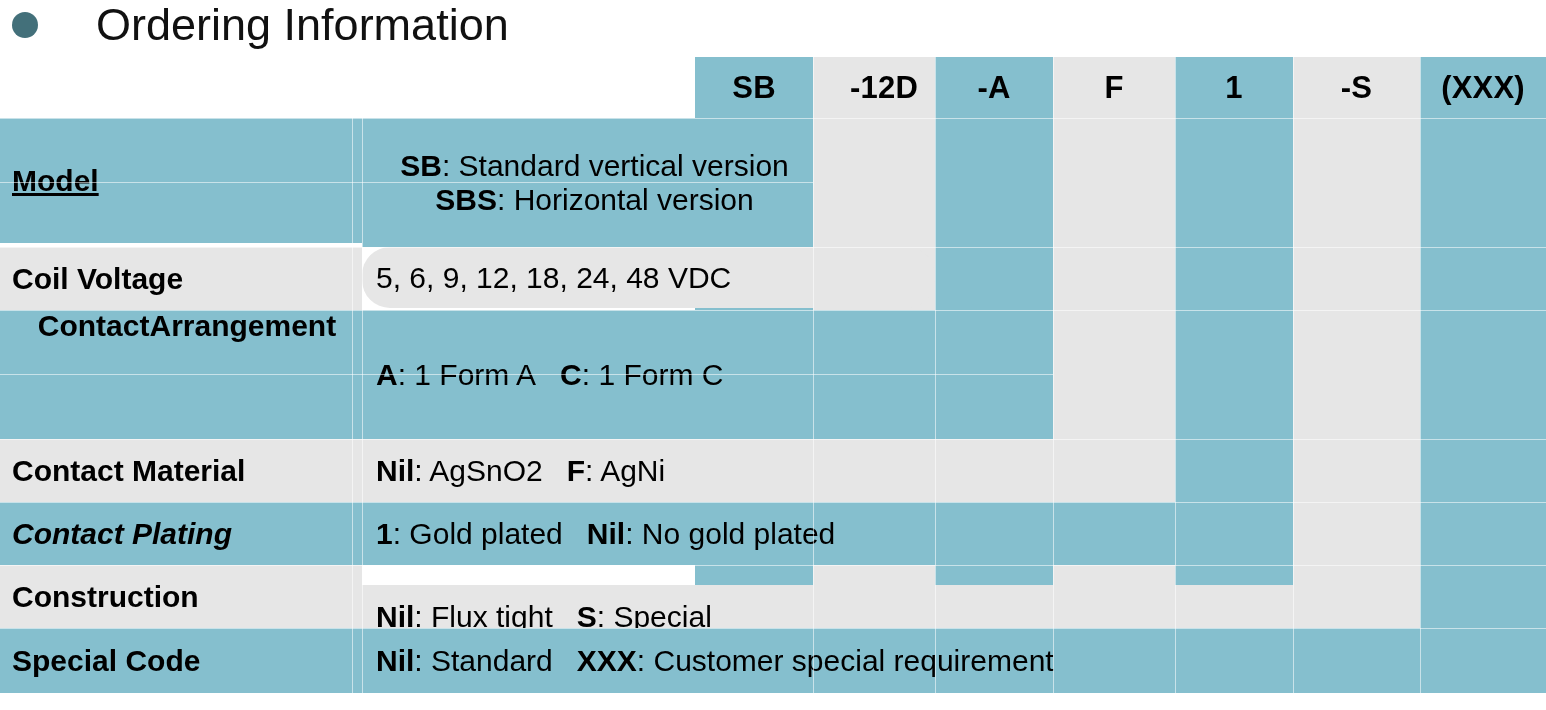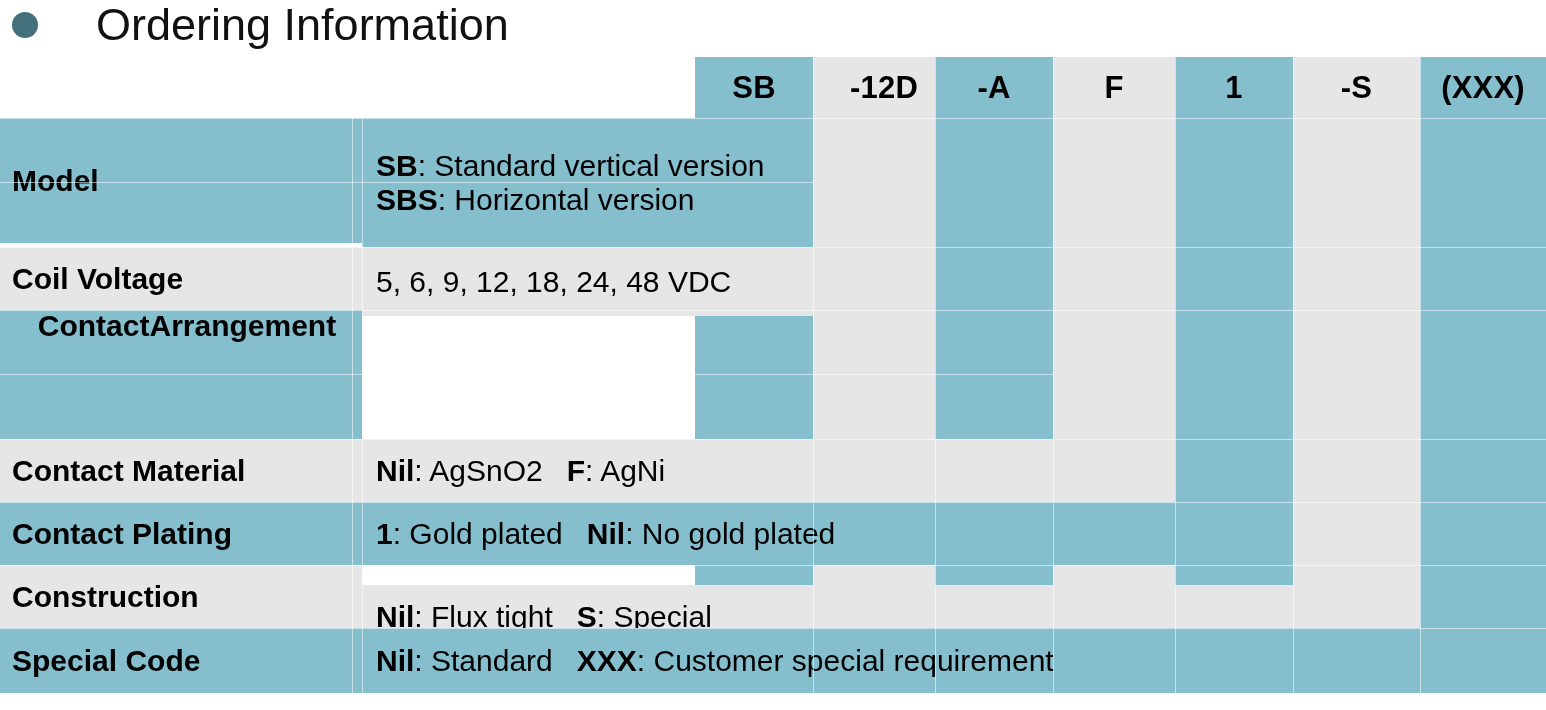--- a/index.html
+++ b/index.html
@@ -65,21 +65,21 @@
   .label-cell.two-line span{display:block;}
 
   
   .value-cell{
     display:flex;align-items:center;
     padding-left:14px;
     font-size:30px;color:#000;
     white-space:nowrap;
   }
   .value-cell.stack{
-    flex-direction:column;align-items:flex-start;justify-content:center;
+    flex-direction:column;align-items:center;justify-content:center;
   }
   .value-cell .ln{display:block;line-height:1.12;}
   .value-cell b{font-weight:bold;}
   .gapx{display:inline-block;width:24px;}
 </style>
 </head>
 <body>
 
 <div id="title-row">
   <div id="title-bullet"></div>
@@ -99,46 +99,51 @@
   <div class="cell code-cell teal" style="left:695px;top:0px;width:118px;height:61px;">SB</div>
   <div class="cell code-cell gray" style="left:813px;top:0px;width:122px;height:61px;padding-left:20px;">-12D</div>
   <div class="cell code-cell teal" style="left:935px;top:0px;width:118px;height:61px;">-A</div>
   <div class="cell code-cell gray" style="left:1053px;top:0px;width:122px;height:61px;">F</div>
   <div class="cell code-cell teal" style="left:1175px;top:0px;width:118px;height:61px;">1</div>
   <div class="cell code-cell gray" style="left:1293px;top:0px;width:127px;height:61px;">-S</div>
   <div class="cell code-cell teal" style="left:1420px;top:0px;width:126px;height:61px;">(XXX)</div>
 
   <div class="cell white" style="left:0px;top:0px;width:695px;height:61px;"></div>
 
-  <div class="cell teal label-cell" style="left:0px;top:61px;width:362px;height:125px;">Model</div>
+  <div class="cell teal label-cell" style="left:0px;top:61px;width:362px;height:125px;text-decoration:underline;">Model</div>
   <div class="cell teal value-cell stack" style="left:362px;top:61px;width:451px;height:129px;">
     <span class="ln"><b>SB</b><span>: </span><span>Standard vertical version</span></span>
     <span class="ln"><b>SBS</b><span>: </span><span>Horizontal version</span></span>
   </div>
   <div class="sep-h" style="left:0px;top:125px;width:813px;"></div>
 
   <div class="cell gray label-cell" style="left:0px;top:190px;width:362px;height:63px;">Coil Voltage</div>
-  <div class="cell gray value-cell" style="left:362px;top:190px;width:573px;height:69px;">
+  <div class="cell gray value-cell" style="left:362px;top:190px;width:573px;height:61px;border-radius:28px;">
     <span>5, 6, 9, 12, 18, 24, 48 VDC</span>
   </div>
 
   <div class="cell teal label-cell two-line" style="left:0px;top:253px;width:362px;height:129px;">
     <span>Contact</span>
     <span>Arrangement</span>
+  </div>
+  <div class="cell teal value-cell" style="left:362px;top:253px;width:691px;height:129px;">
+    <span><b>A</b><span>: </span><span>1 Form A</span></span>
+    <span class="gapx"></span>
+    <span><b>C</b><span>: </span><span>1 Form C</span></span>
   </div>
   <div class="sep-h" style="left:0px;top:317px;width:1053px;"></div>
 
   <div class="cell gray label-cell" style="left:0px;top:382px;width:362px;height:63px;">Contact Material</div>
   <div class="cell gray value-cell" style="left:362px;top:382px;width:714px;height:63px;">
     <span><b>Nil</b><span>: </span><span>AgSnO2</span></span>
     <span class="gapx"></span>
     <span><b>F</b><span>: </span><span>AgNi</span></span>
   </div>
 
-  <div class="cell teal label-cell" style="left:0px;top:445px;width:362px;height:63px;">Contact Plating</div>
+  <div class="cell teal label-cell" style="left:0px;top:445px;width:362px;height:63px;font-style:italic;">Contact Plating</div>
   <div class="cell teal value-cell" style="left:362px;top:445px;width:931px;height:63px;">
     <span><b>1</b><span>: </span><span>Gold plated</span></span>
     <span class="gapx"></span>
     <span><b>Nil</b><span>: </span><span>No gold plated</span></span>
   </div>
 
   <div class="cell gray label-cell" style="left:0px;top:508px;width:362px;height:63px;">Construction</div>
   <div class="cell gray value-cell" style="left:362px;top:508px;width:1058px;height:63px;margin-top:20px;">
     <span><b>Nil</b><span>: </span><span>Flux tight</span></span>
     <span class="gapx"></span>

